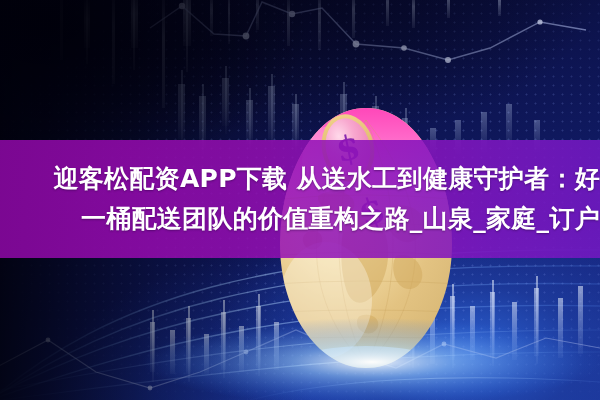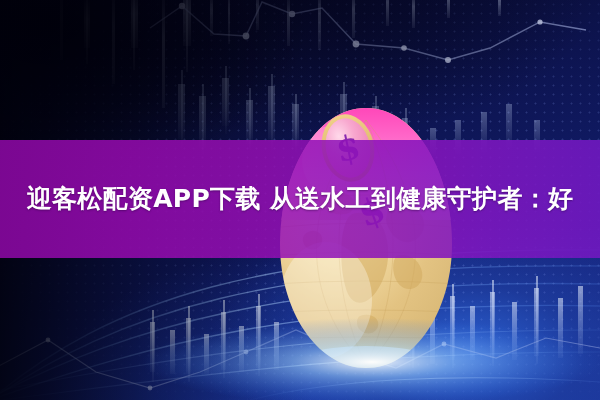--- a/index.html
+++ b/index.html
@@ -70,21 +70,21 @@
 
   
   .headline {
     position: absolute;
     left: 0;
     right: 0;
     top: 140px;
     height: 118px;
     display: flex;
     flex-direction: column;
-    align-items: center;
+    align-items: flex-end;
     justify-content: center;
     gap: 2px;
     text-align: center;
   }
   .headline .line {
     color: #ffffff;
     font-weight: bold;
     font-size: 25px;
     line-height: 38px;
     letter-spacing: 0.3px;
@@ -350,15 +350,16 @@
   <svg class="layer" viewBox="0 0 600 400">
     <g transform="rotate(-20 372 212)">
       <text x="372" y="224" text-anchor="middle" font-family="'DejaVu Serif','Liberation Serif',serif" font-size="36" font-weight="bold" fill="#7a1a9a" fill-opacity="0.85">$</text>
     </g>
   </svg>
 
   <div class="band"></div>
 
   <div class="headline">
     <div class="line">迎客松配资APP下载 从送水工到健康守护者：好</div>
+    <div class="line">一桶配送团队的价值重构之路_山泉_家庭_订户</div>
   </div>
 
 </div>
 
 </body></html>

